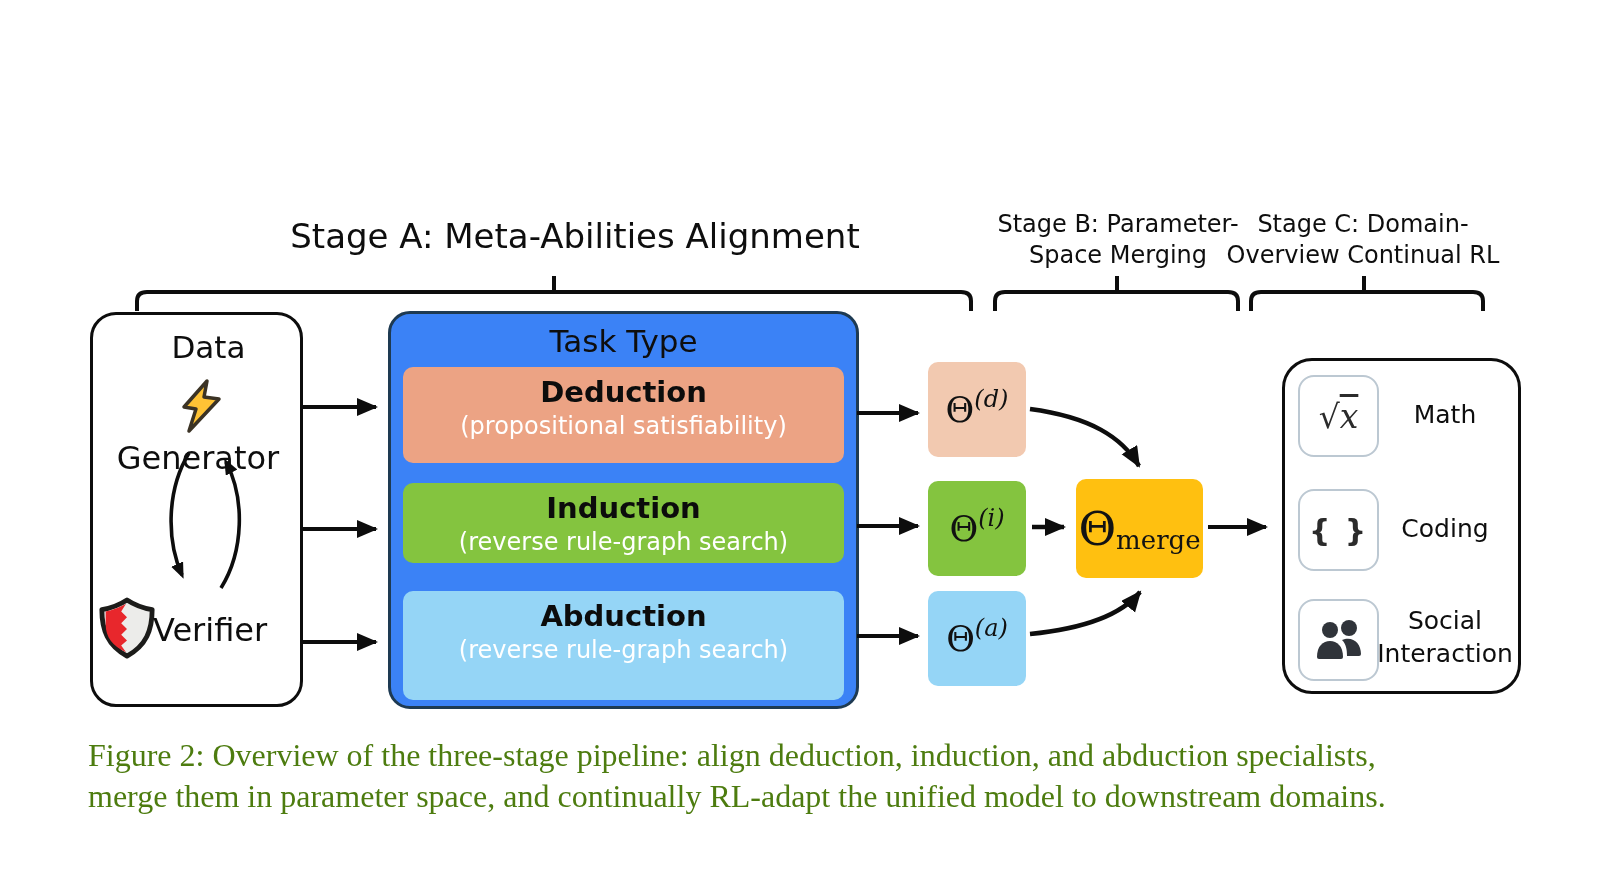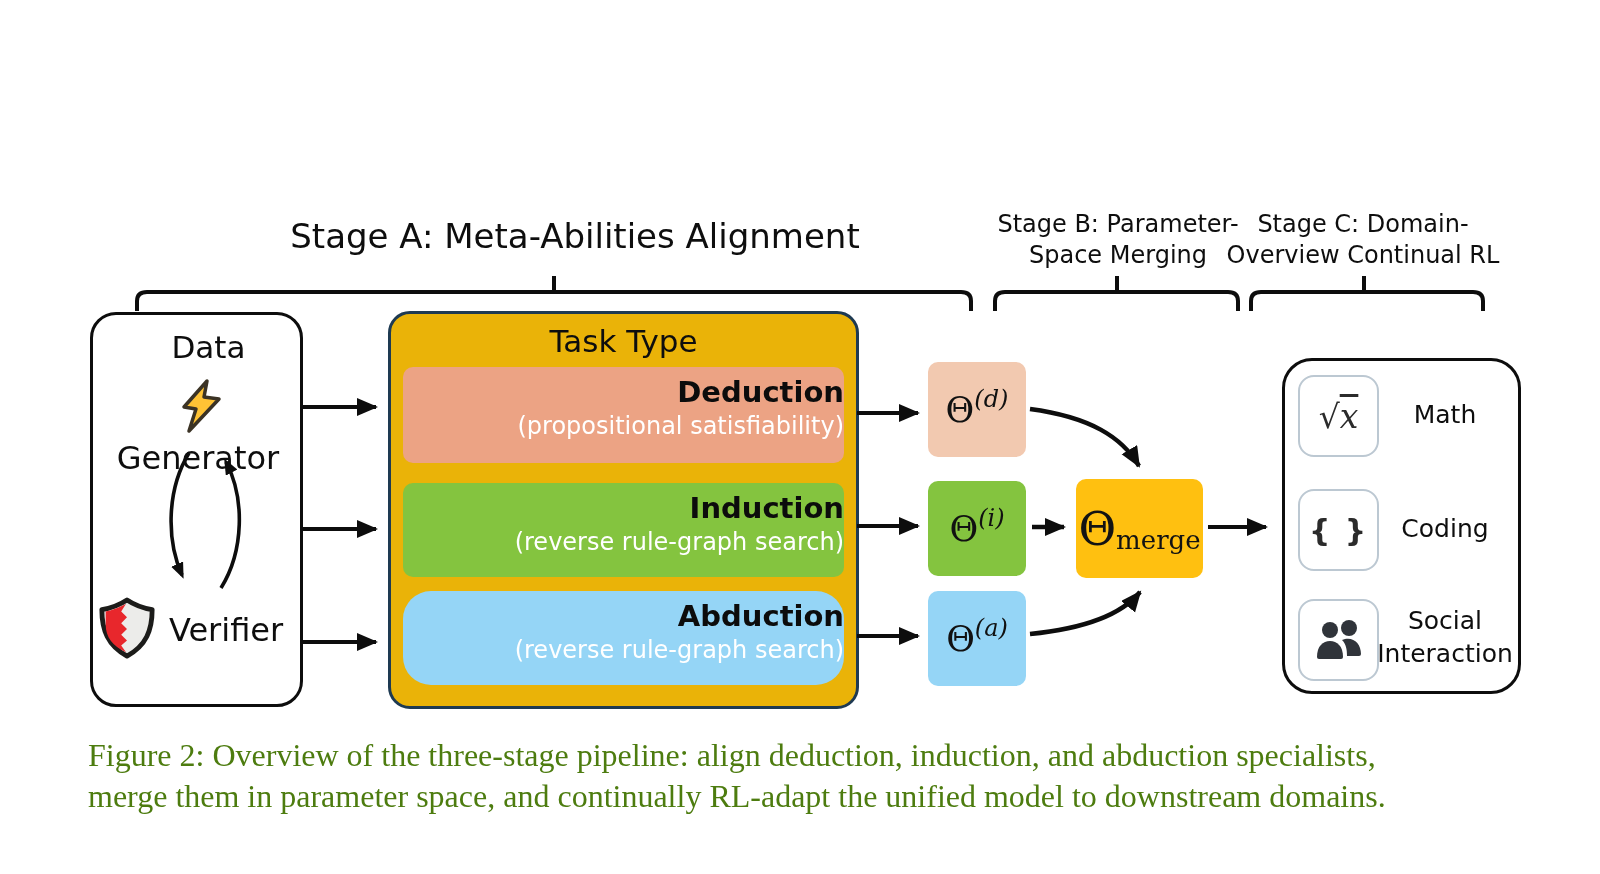--- a/index.html
+++ b/index.html
@@ -14,33 +14,33 @@
   .stage-a{left:175px;top:216px;width:800px;text-align:center;font-size:34px;letter-spacing:0px;}
   .stage-bc{top:209px;text-align:center;font-size:24px;line-height:31px;}
   .stage-b{left:967px;width:302px;}
   .stage-c{left:1213px;width:300px;}
 
   
   .data-box{left:90px;top:312px;width:207px;height:389px;border:3.5px solid #0d0d0d;border-radius:26px;background:#fff;z-index:2;}
   .db-title{left:12px;top:14px;width:100%;text-align:center;font-size:31px;}
   .gen-row{left:-2px;top:62px;width:220px;display:flex;align-items:center;white-space:nowrap;flex-direction:column;}
   .gen-row .lbl{font-size:32px;margin-left:-6px;}
-  .ver-row{left:4px;top:280px;width:220px;display:flex;align-items:center;white-space:nowrap;gap:16px;}
+  .ver-row{left:4px;top:280px;width:220px;display:flex;align-items:center;white-space:nowrap;}
   .ver-row .lbl{font-size:32px;margin-left:-4px;}
   .cycle-wrap{left:40px;top:126px;width:130px;height:162px;}
 
   
-  .task-box{left:388px;top:311px;width:465px;height:392px;border:3.5px solid #1e3a52;border-radius:22px;background:#eab308;z-index:2;}
+  .task-box{left:388px;top:311px;width:465px;height:392px;border:3.5px solid #1e3a52;border-radius:22px;background:#3b82f6;z-index:2;}
   .tb-title{left:0;top:9px;width:100%;text-align:center;font-size:31px;}
-  .task-row{left:12px;width:441px;border-radius:10px;text-align:right;}
+  .task-row{left:12px;width:441px;border-radius:10px;text-align:center;}
   .task-row .task-name{font-size:29px;font-weight:700;line-height:37px;margin-top:7px;color:#0c0c0c;}
   .task-row .task-sub{font-size:24px;line-height:30px;color:#ffffff;}
   .row-ded{top:53px;height:96px;background:#eca384;}
-  .row-ind{top:169px;height:94px;background:#84c43f;}
-  .row-abd{top:277px;height:94px;background:#95d5f6;border-radius:28px;}
+  .row-ind{top:169px;height:80px;background:#84c43f;}
+  .row-abd{top:277px;height:109px;background:#95d5f6;}
 
   
   .theta-box{width:98px;height:95px;border-radius:10px;display:flex;align-items:center;justify-content:center;z-index:2;
              font-family:"DejaVu Serif",serif;color:#111;}
   .theta-d{left:928px;top:362px;background:#f2c9b0;}
   .theta-i{left:928px;top:481px;background:#84c43f;}
   .theta-a{left:928px;top:591px;background:#95d5f6;}
   .theta-base{font-size:35px;}
   .theta-sup{font-size:24px;font-style:italic;transform:translateY(-11px);display:inline-block;}
 

